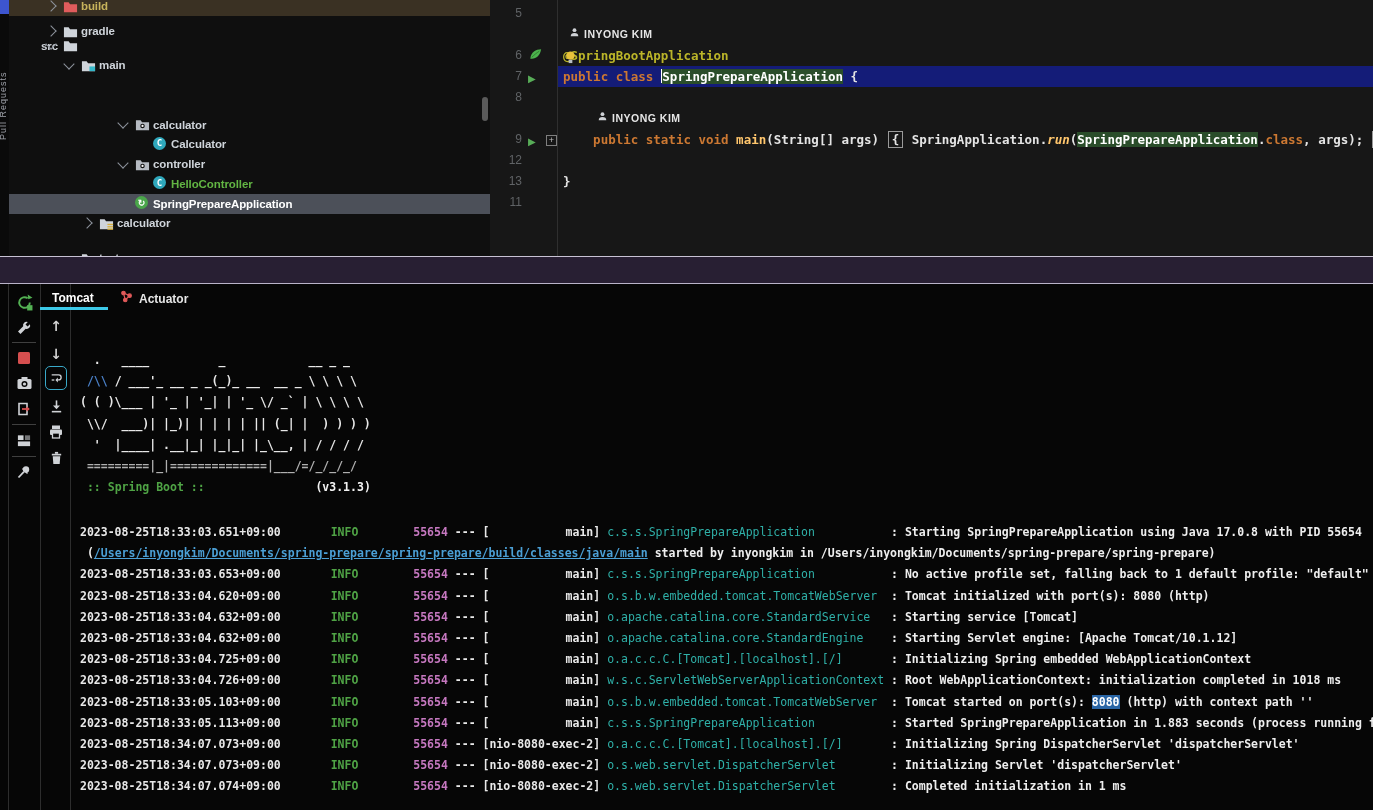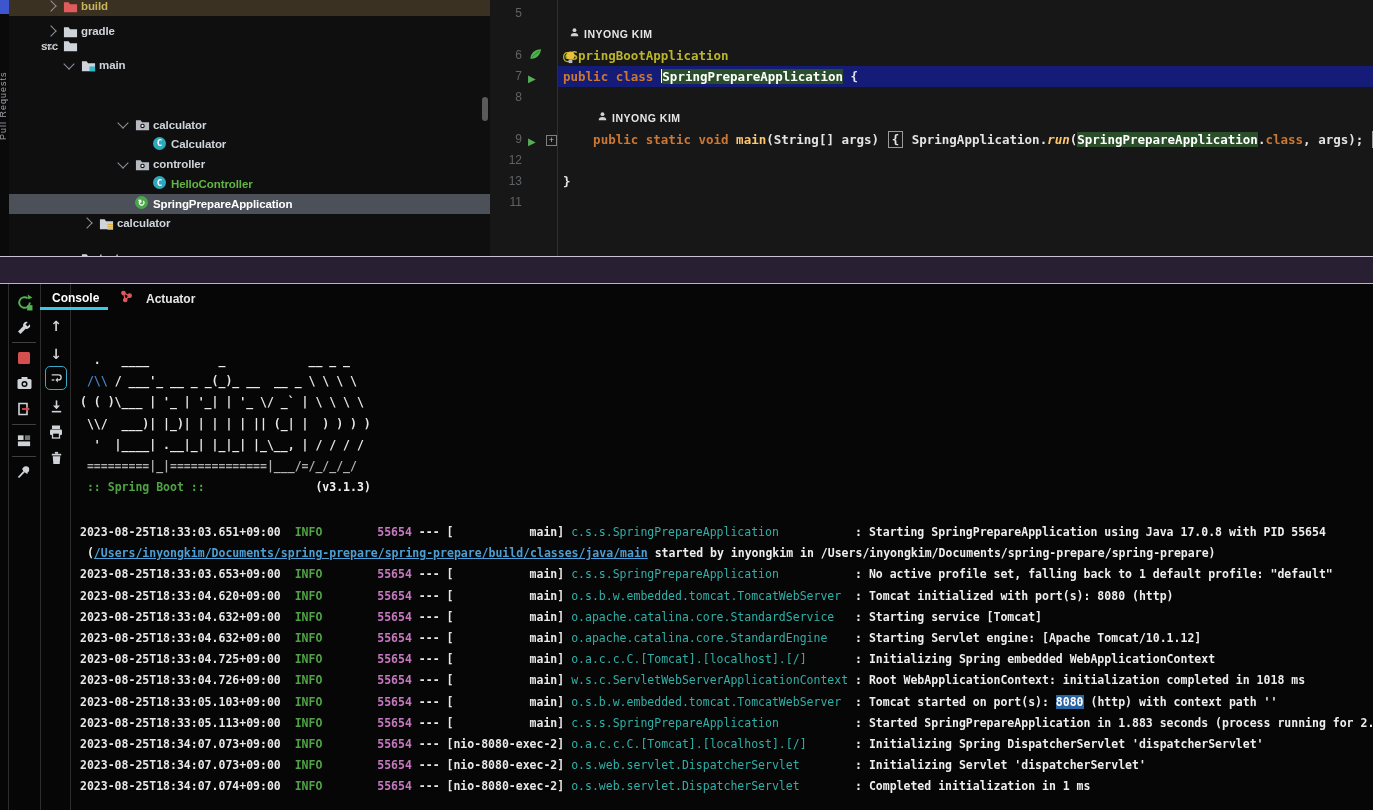--- a/index.html
+++ b/index.html
@@ -67,32 +67,32 @@
   #run-content{left:0;top:284px;width:1373px;height:526px;background:#060606;}
   .vline{position:absolute;top:0;width:1px;height:526px;background:#2d2d2d;}
   .tb-btn{position:absolute;width:22px;height:20px;display:flex;align-items:center;justify-content:center;}
   .tb-divider{position:absolute;height:1px;background:#3f3f3f;width:24px;}
   .arrow-glyph{color:#d3d3d3;font-size:14px;font-weight:bold;font-family:"DejaVu Sans",sans-serif;}
   .wrap-box{border:1.5px solid #39a9c9;border-radius:5px;width:22px;height:22px;display:flex;align-items:center;justify-content:center;}
 
   #console-tab{left:52px;top:291px;color:#fff;font-size:12px;font-weight:bold;}
   #console-tab-underline{left:40px;top:307px;width:68px;height:3px;background:#3cc9e8;}
   #actuator-tab{left:120px;top:289px;display:flex;align-items:center;}
-  #actuator-label{color:#e6e6e6;font-size:12px;font-weight:bold;margin-left:12px;}
+  #actuator-label{color:#e6e6e6;font-size:12px;font-weight:bold;margin-left:5px;}
 
   #cmd-box{left:80px;top:312px;width:566px;height:20px;border:1.5px solid #d8d8d8;background:#060606;
       color:#f2f2f2;font-size:11.7px;font-weight:bold;line-height:20px;white-space:pre;padding-left:3px;}
 
   #banner{left:80px;top:350px;white-space:pre;font-size:11.5px;font-weight:bold;line-height:21.2px;color:#e8e8e8;}
   #banner .blue{color:#4a80c8;} #banner .green{color:#4fa345;} #banner .dim{color:#b0b0b0;text-align:center;}
   #banner .ver{color:#f2f2f2;margin-top:33px;}
 
   #logs{left:80px;top:522px;white-space:pre;font-size:11.5px;line-height:21.2px;}
   .log-w{color:#e8e8e8;font-weight:bold;}
-  .log-lvl{color:#4fa345;font-weight:bold;}
+  .log-lvl{color:#4fa345;font-weight:bold;padding-left:36px;}
   .log-pid{color:#c678c0;font-weight:bold;padding-left:48px;}
   .log-logger{color:#2fb0a8;}
   .log-msg{color:#eeeeee;font-weight:bold;}
   .log-link{color:#4b9fd5;text-decoration:underline;font-weight:bold;}
   .log-hl{background:#2965a5;color:#fff;font-weight:bold;}
 </style>
 </head>
 <body>
 
 <div id="app">
@@ -356,21 +356,21 @@
         </div>
         <div class="tb-btn" style="left: 45px; top: 164px;">
           <svg width="15" height="16" viewBox="0 0 16 16">
             <rect x="6.3" y="1.5" width="3.4" height="2" fill="#cfd2d6"></rect>
             <rect x="3" y="3.5" width="10" height="1.8" fill="#cfd2d6"></rect>
             <path d="M4 6h8l-.6 8.5H4.6z" fill="#cfd2d6"></path>
           </svg>
         </div>
       </div>
 
-    <div class="abs" id="console-tab" style="left:52px;top:7px;position:absolute;">Console</div>
+    <div class="abs" id="console-tab" style="left:52px;top:7px;position:absolute;">Tomcat</div>
     <div class="abs" id="console-tab-underline" style="left:40px;top:23px;position:absolute;"></div>
     <div class="abs" id="actuator-tab" style="left:120px;top:5px;position:absolute;">
       <span id="actuator-icon"><svg width="14" height="15" viewBox="0 0 16 16">
             <g stroke="#e25a5a" stroke-width="1.3" fill="#e25a5a">
               <line x1="4" y1="4" x2="11" y2="7"></line>
               <line x1="11" y1="7" x2="6" y2="12"></line>
               <line x1="4" y1="4" x2="6" y2="12"></line>
               <circle cx="4" cy="4" r="2"></circle>
               <circle cx="11" cy="7" r="2"></circle>
               <circle cx="6" cy="12" r="2"></circle>

